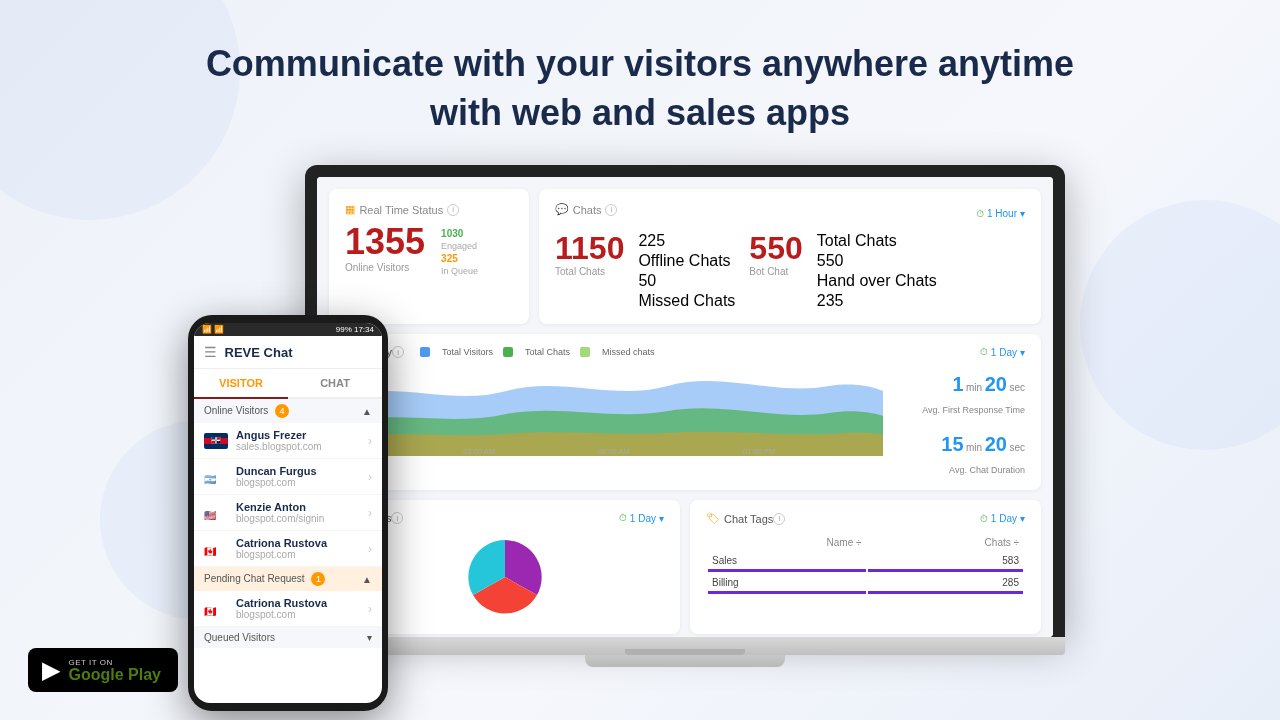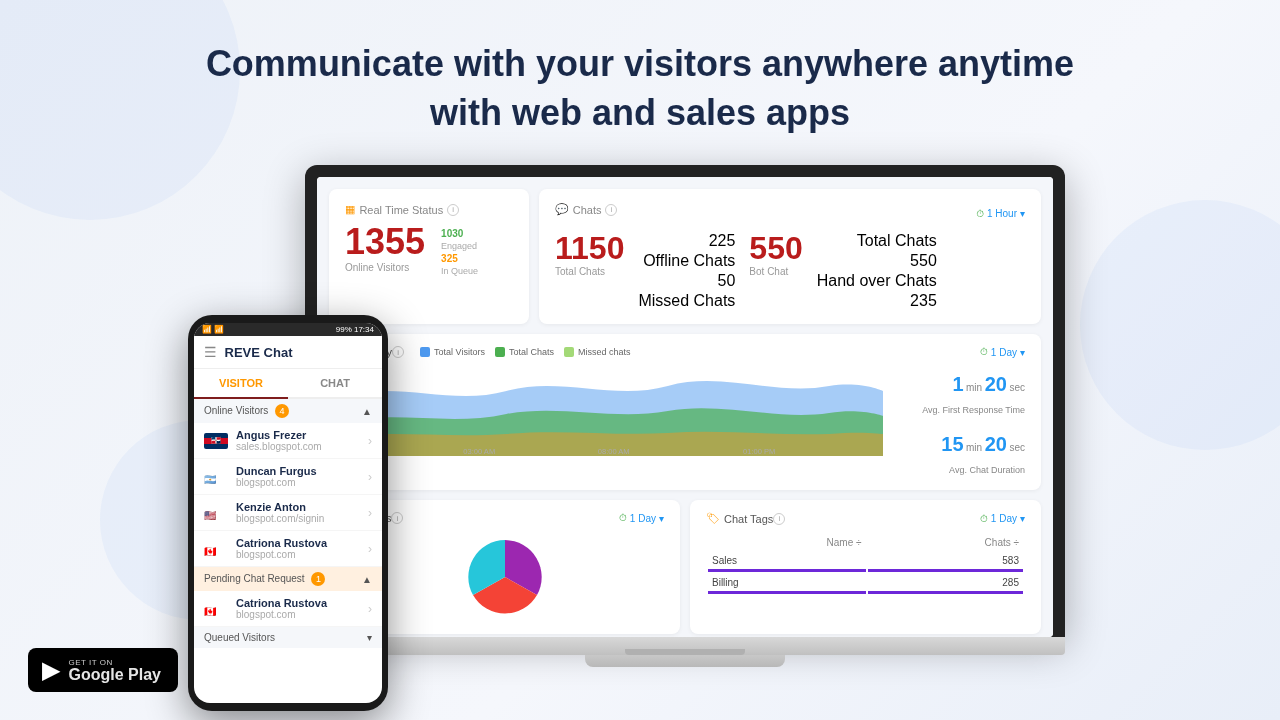--- a/index.html
+++ b/index.html
@@ -174,21 +174,21 @@
       color: #555;
     }
     .chart-legend {
       display: flex;
       gap: 10px;
       margin-left: 16px;
     }
     .legend-item {
       display: flex;
       align-items: center;
-      gap: 4px;
+      gap: 12px;
       font-size: 9px;
       color: #666;
     }
     .legend-dot {
       width: 10px;
       height: 10px;
       border-radius: 2px;
     }
 
     
@@ -351,34 +351,33 @@
     }
     .play-text-top {
       font-size: 8px;
       color: #ccc;
       text-transform: uppercase;
       letter-spacing: 0.5px;
     }
     .play-text-bottom {
       font-size: 16px;
       font-weight: 700;
-      color: #e5e5e5;
+      color: #4d7c0f;
       line-height: 1;
     }
 
     
     .chats-split {
       display: flex;
       gap: 14px;
     }
     .chats-sub {
       display: flex;
       flex-direction: column;
       gap: 2px;
-      text-align: right;
     }
 
     .info-icon {
       width: 12px;
       height: 12px;
       border-radius: 50%;
       border: 1px solid #ccc;
       display: inline-flex;
       align-items: center;
       justify-content: center;

